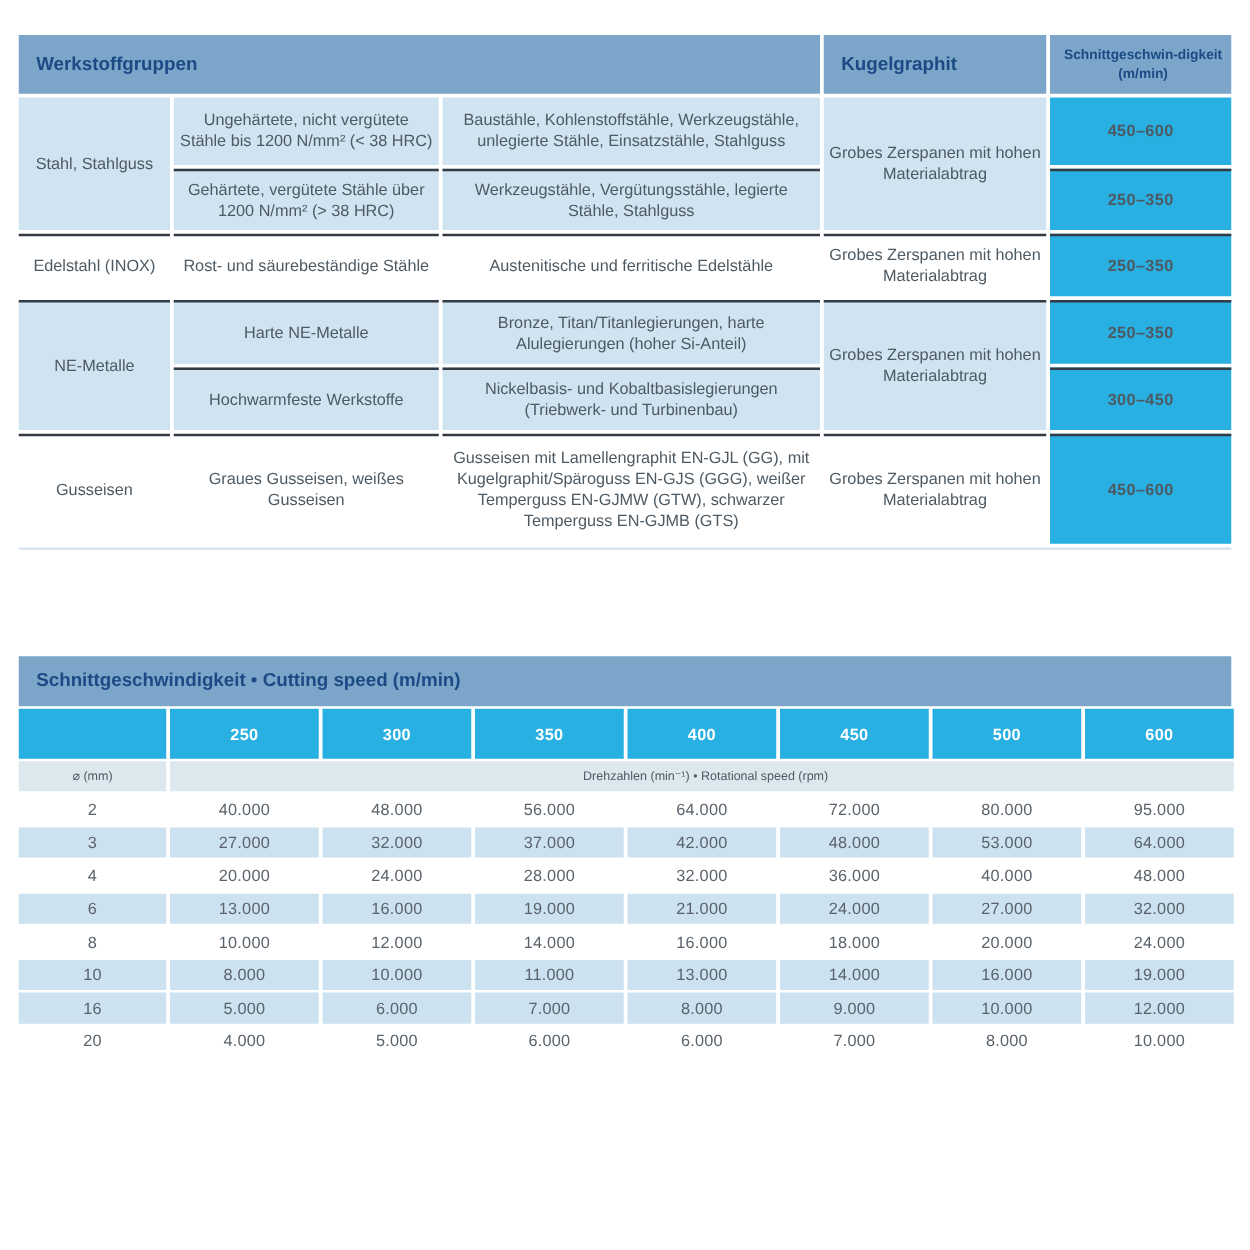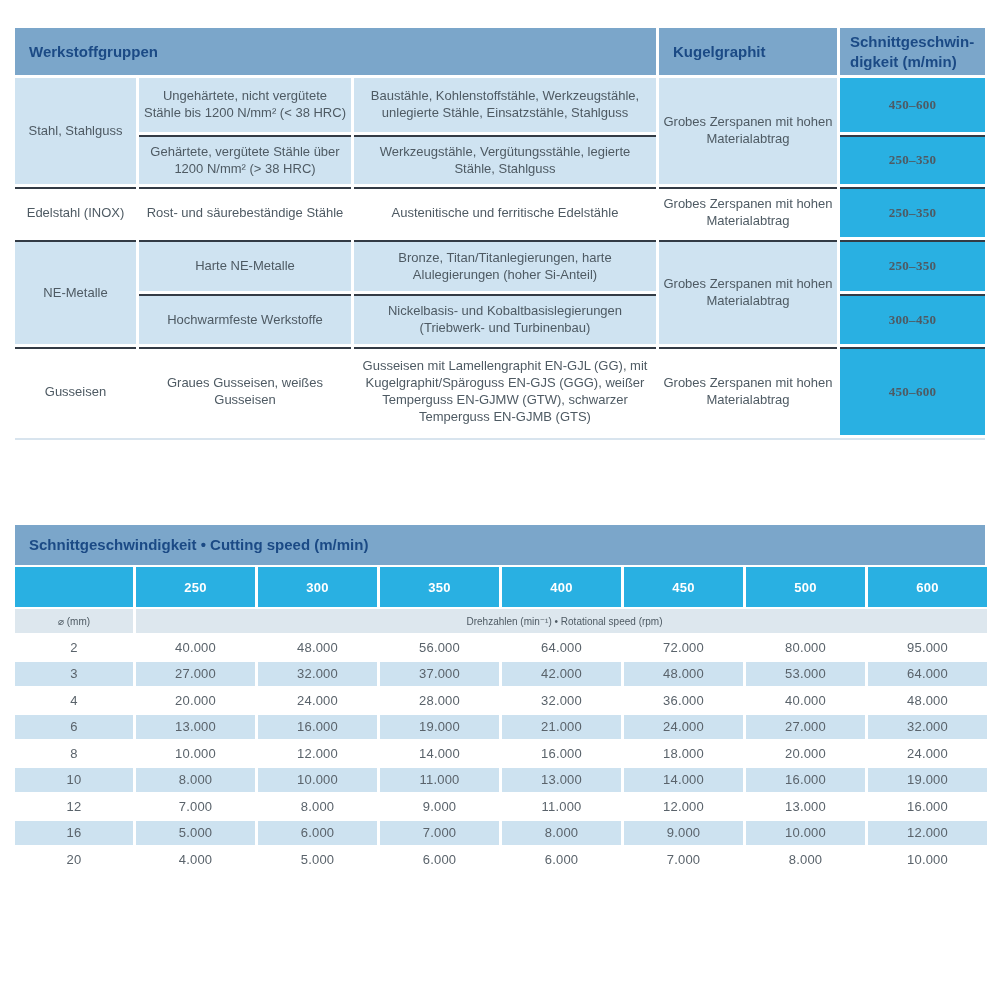--- a/index.html
+++ b/index.html
@@ -20,28 +20,28 @@
   }
 
   
   .mat-section { position: absolute; top: 25px; left: 12px; }
   table.mat { border-collapse: separate; border-spacing: 3px; table-layout: fixed; }
   table.mat th, table.mat td { vertical-align: middle; }
   table.mat th {
     background: var(--header-bg); color: var(--header-text);
     font-size: 15px; font-weight: bold; text-align: left; padding-left: 14px; height: 47px;
   }
-  table.mat th.hdr-speed { font-size: 15px; padding-left: 10px; padding-right: 6px; line-height: 1.3; }
+  table.mat th.hdr-speed { font-size: 11px; padding-left: 10px; padding-right: 6px; line-height: 1.3; text-align: center; }
   table.mat td {
     color: var(--body-text); font-size: 13px; text-align: center; line-height: 1.3;
     padding: 2px 4px;
   }
   td.lb { background: var(--light-blue); margin-top: 40px; }
   td.wh { background: #ffffff; }
-  td.cy { background: var(--cyan); color: #ffffff; font-weight: bold; font-size: 13.5px; letter-spacing: 0.3px; font-family: Liberation Serif, serif; }
+  td.cy { background: var(--cyan); color: #ffffff; font-weight: bold; font-size: 13.5px; letter-spacing: 0.3px; }
   td.dk { border-top: 2px solid var(--dark-line); }
   tr.r1a td { height: 50px; }
   tr.r1b td { height: 43px; }
   tr.r2  td { height: 44px; }
   tr.r3a td { height: 45px; }
   tr.r3b td { height: 44px; }
   tr.r4  td { height: 82px; }
   .mat-underline { margin-left: 3px; width: 970px; height: 2px; background: var(--table-underline); }
 
   
@@ -206,30 +206,20 @@
         <tr class="alt">
           <td>10</td>
           <td>8.000</td>
           <td>10.000</td>
           <td>11.000</td>
           <td>13.000</td>
           <td>14.000</td>
           <td>16.000</td>
           <td>19.000</td>
         </tr>
-        <tr class="plain">
-          <td>12</td>
-          <td>7.000</td>
-          <td>8.000</td>
-          <td>9.000</td>
-          <td>11.000</td>
-          <td>12.000</td>
-          <td>13.000</td>
-          <td>16.000</td>
-        </tr>
         <tr class="alt">
           <td>16</td>
           <td>5.000</td>
           <td>6.000</td>
           <td>7.000</td>
           <td>8.000</td>
           <td>9.000</td>
           <td>10.000</td>
           <td>12.000</td>
         </tr>

